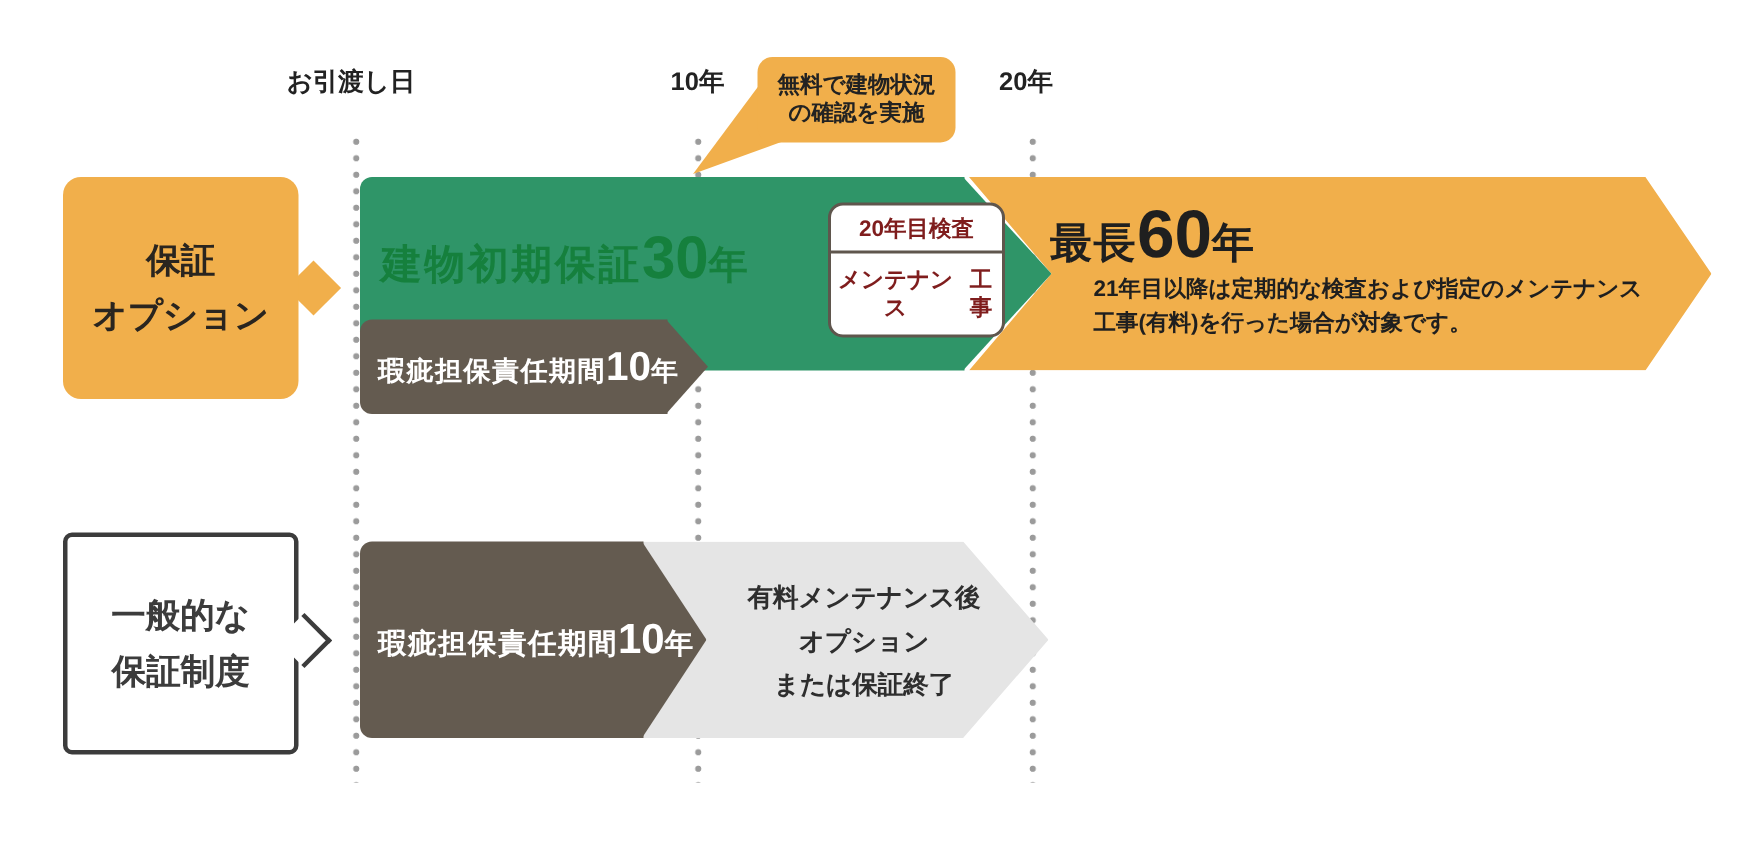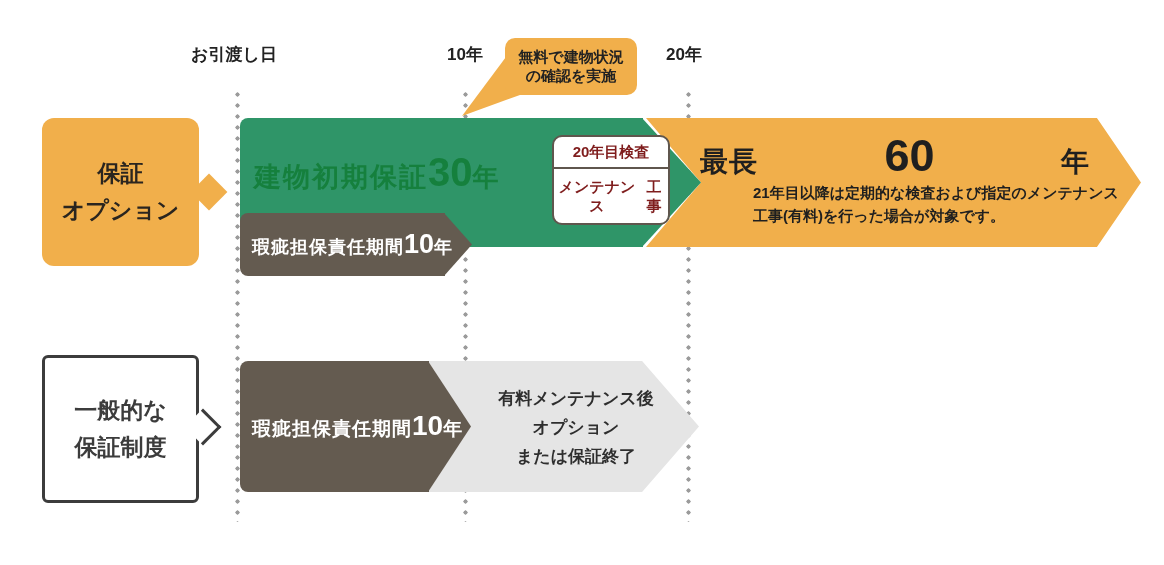--- a/index.html
+++ b/index.html
@@ -181,35 +181,34 @@
   .brown1-label { left: 252px; top: 231px; z-index: 7; color: #ffffff; font-weight: bold; letter-spacing: 1px; }
   .brown1-label .t { font-size: 18px; }
   .brown1-label .n { font-size: 27px; letter-spacing: 0; }
   .brown1-label .u { font-size: 18px; }
 
   .brown2-label { left: 252px; top: 412px; z-index: 3; color: #ffffff; font-weight: bold; letter-spacing: 1px; }
   .brown2-label .t { font-size: 19px; }
   .brown2-label .n { font-size: 28px; letter-spacing: 0; }
   .brown2-label .u { font-size: 19px; }
 
-  .max-title { left: 700px; top: 133px; width: 390px; justify-content: space-between; z-index: 3; color: #1f1f1f; font-weight: bold; letter-spacing: 1px; }
+  .max-title { left: 700px; top: 133px; width: 390px; justify-content: flex-start; z-index: 3; color: #1f1f1f; font-weight: bold; letter-spacing: 1px; }
   .max-title .t { font-size: 28px; }
   .max-title .n { font-size: 45px; letter-spacing: 0; }
   .max-title .u { font-size: 28px; }
 
   .max-note {
     position: absolute;
     left: 729px; top: 181px;
     z-index: 3;
     font-size: 15px;
     line-height: 23px;
     font-weight: bold;
     color: #1f1f1f;
     white-space: nowrap;
-    margin-left: 24px;
   }
 
   
   .inspect-box {
     position: absolute;
     left: 552px; top: 135px;
     width: 118px; height: 90px;
     background: #ffffff;
     border: 2px solid #5F564D;
     border-radius: 10px;

